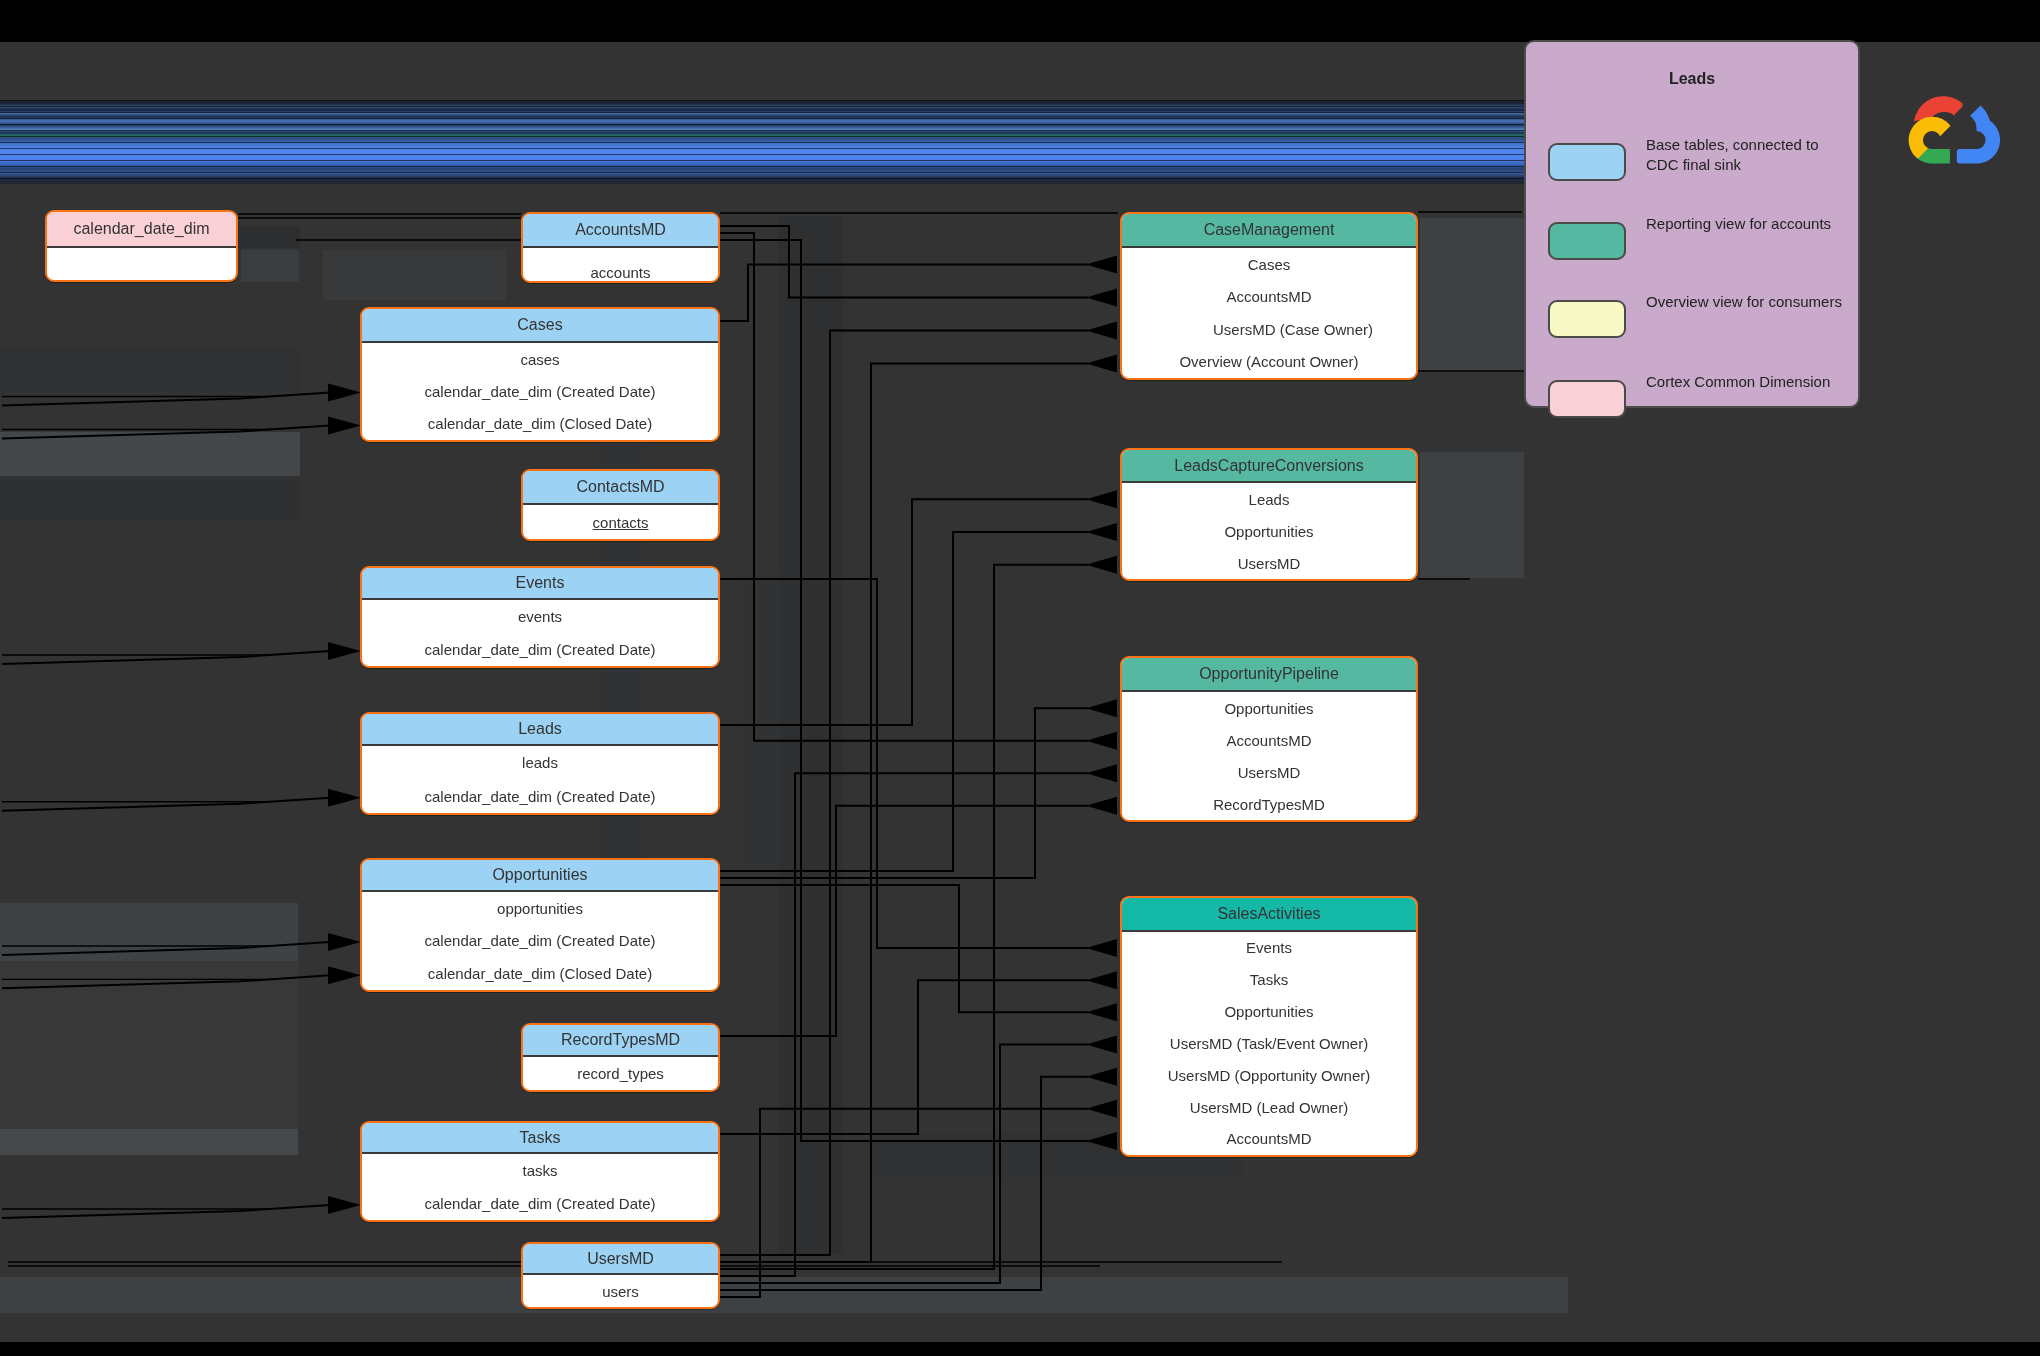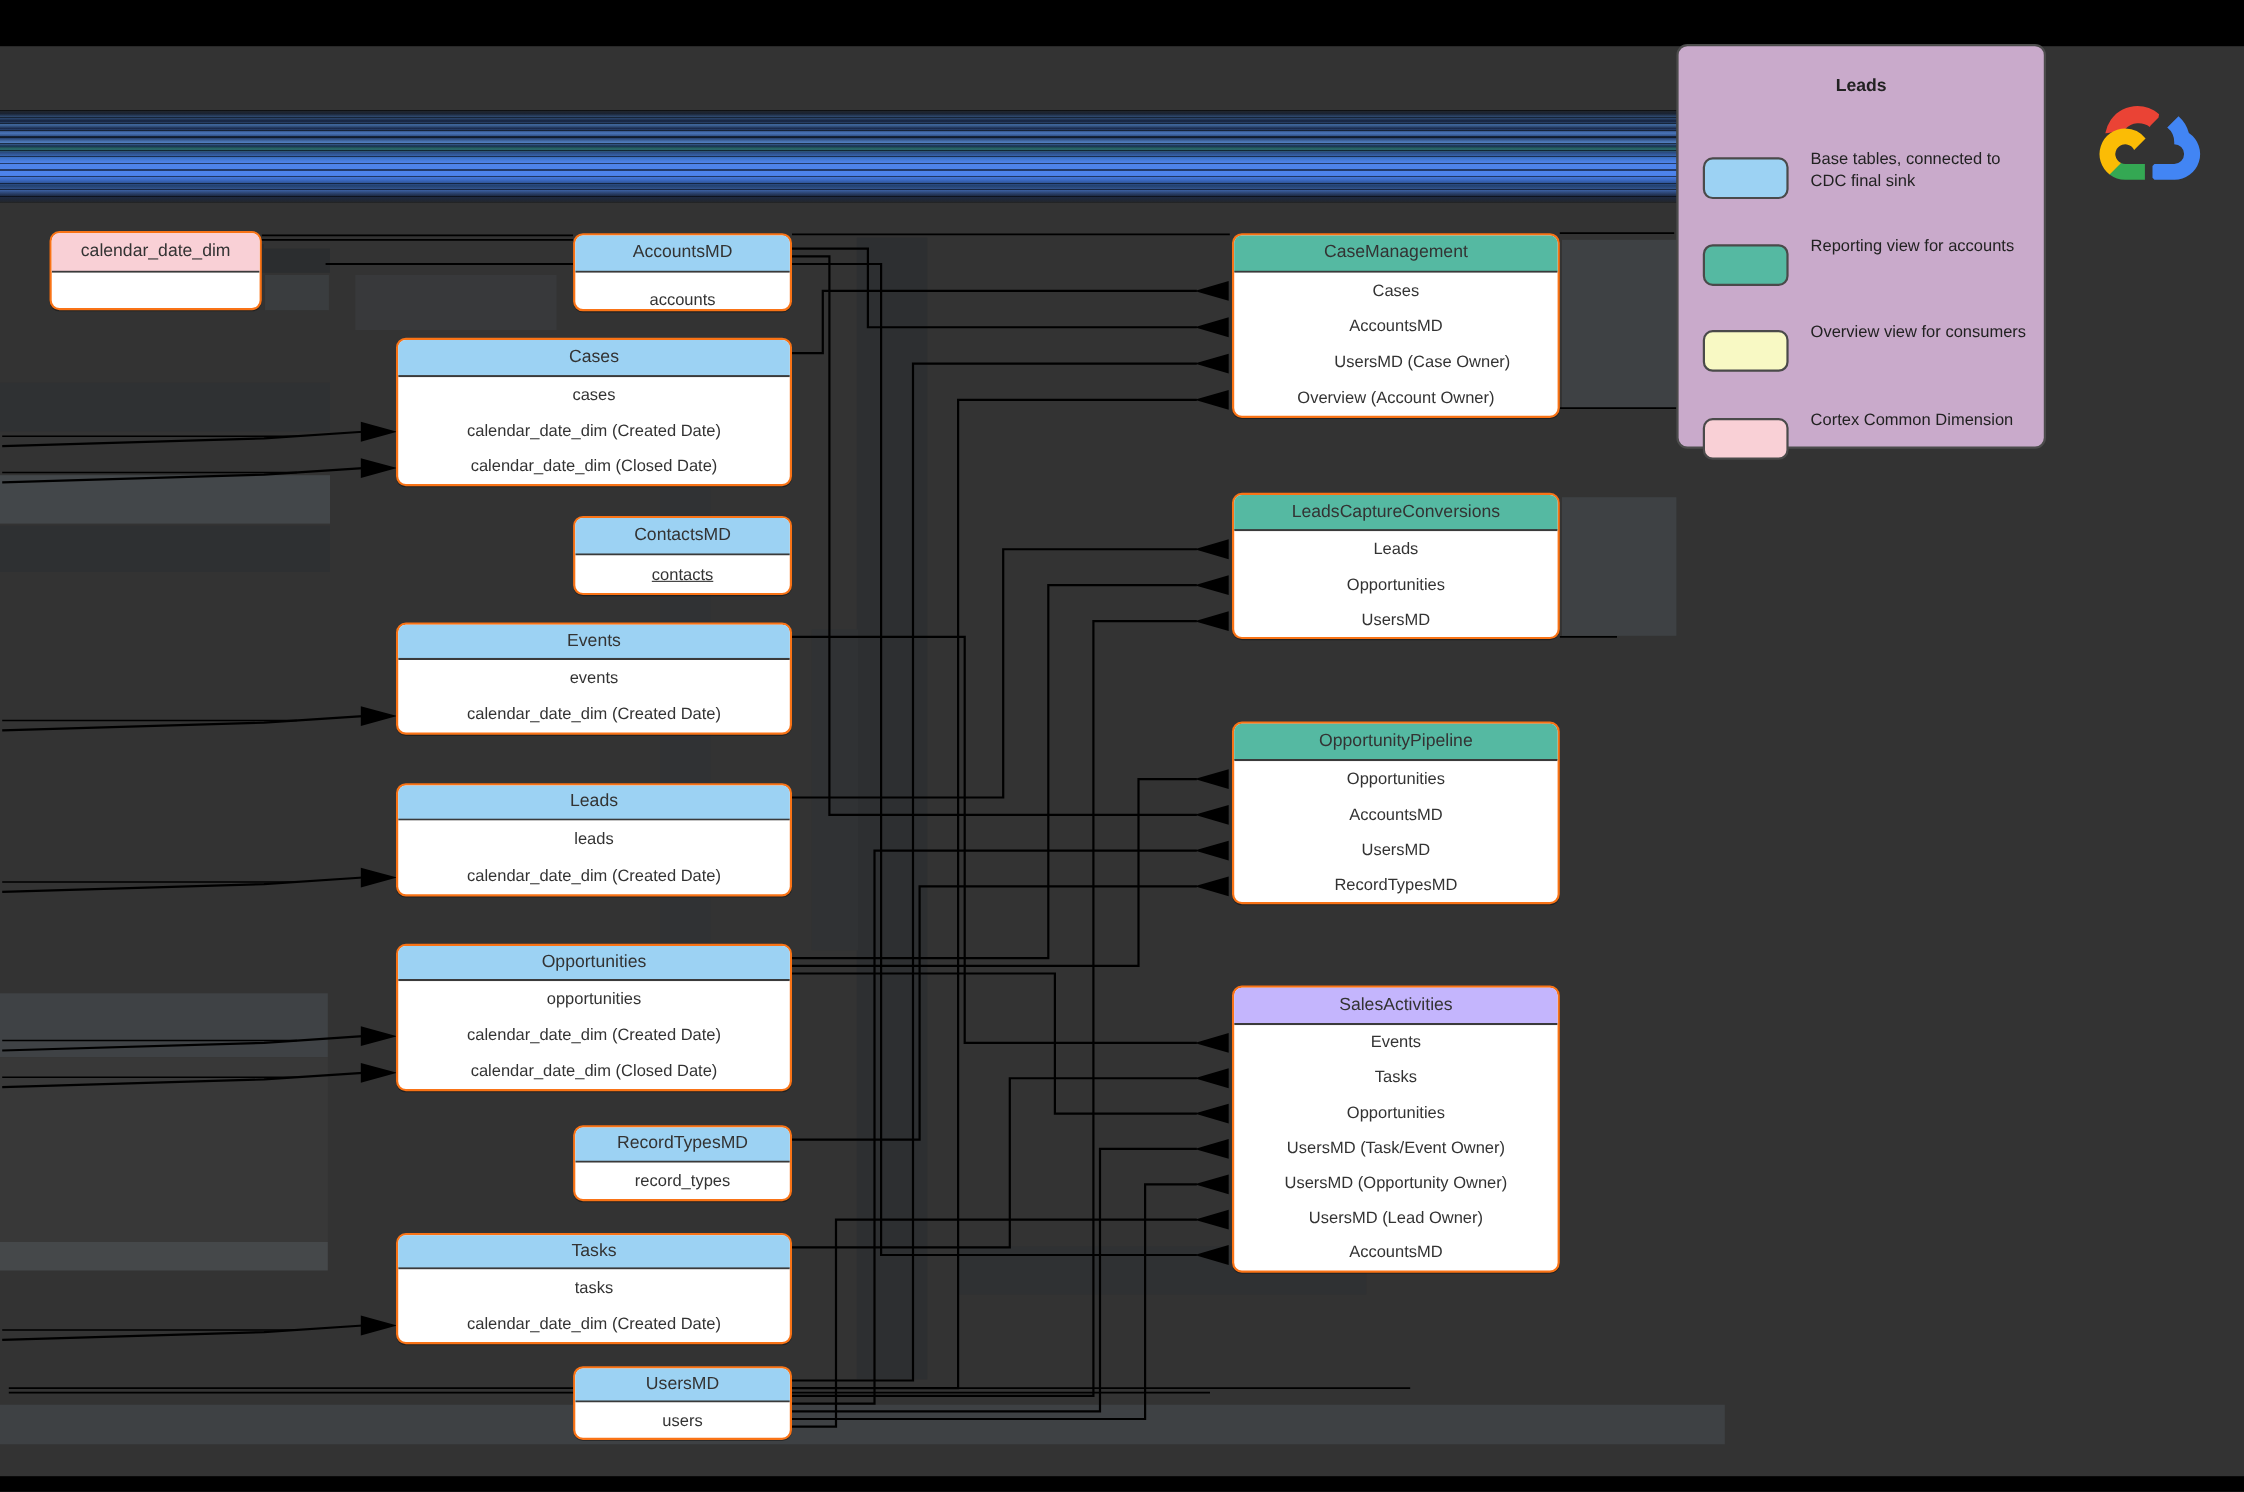--- a/index.html
+++ b/index.html
@@ -212,21 +212,21 @@
         <div class="row" style="height: 32px;">UsersMD</div>
       </div>
       <div class="node" style="left: 1120px; top: 656px; width: 298px; height: 166px;">
         <div class="hdr" style="height: 34px; background: rgb(85, 185, 162);">OpportunityPipeline</div>
         <div class="row" style="height: 32px;">Opportunities</div>
         <div class="row" style="height: 32px;">AccountsMD</div>
         <div class="row" style="height: 32px;">UsersMD</div>
         <div class="row" style="height: 32px;">RecordTypesMD</div>
       </div>
       <div class="node" style="left: 1120px; top: 896px; width: 298px; height: 261px;">
-        <div class="hdr" style="height: 34px; background: #c4b5fd;">SalesActivities</div>
+        <div class="hdr" style="height: 34px; background: #14b8a6;">SalesActivities</div>
         <div class="row" style="height: 31.8571px;">Events</div>
         <div class="row" style="height: 31.8571px;">Tasks</div>
         <div class="row" style="height: 31.8571px;">Opportunities</div>
         <div class="row" style="height: 31.8571px;">UsersMD (Task/Event Owner)</div>
         <div class="row" style="height: 31.8571px;">UsersMD (Opportunity Owner)</div>
         <div class="row" style="height: 31.8571px;">UsersMD (Lead Owner)</div>
         <div class="row" style="height: 31.8571px;">AccountsMD</div>
       </div>
     </div>
 

